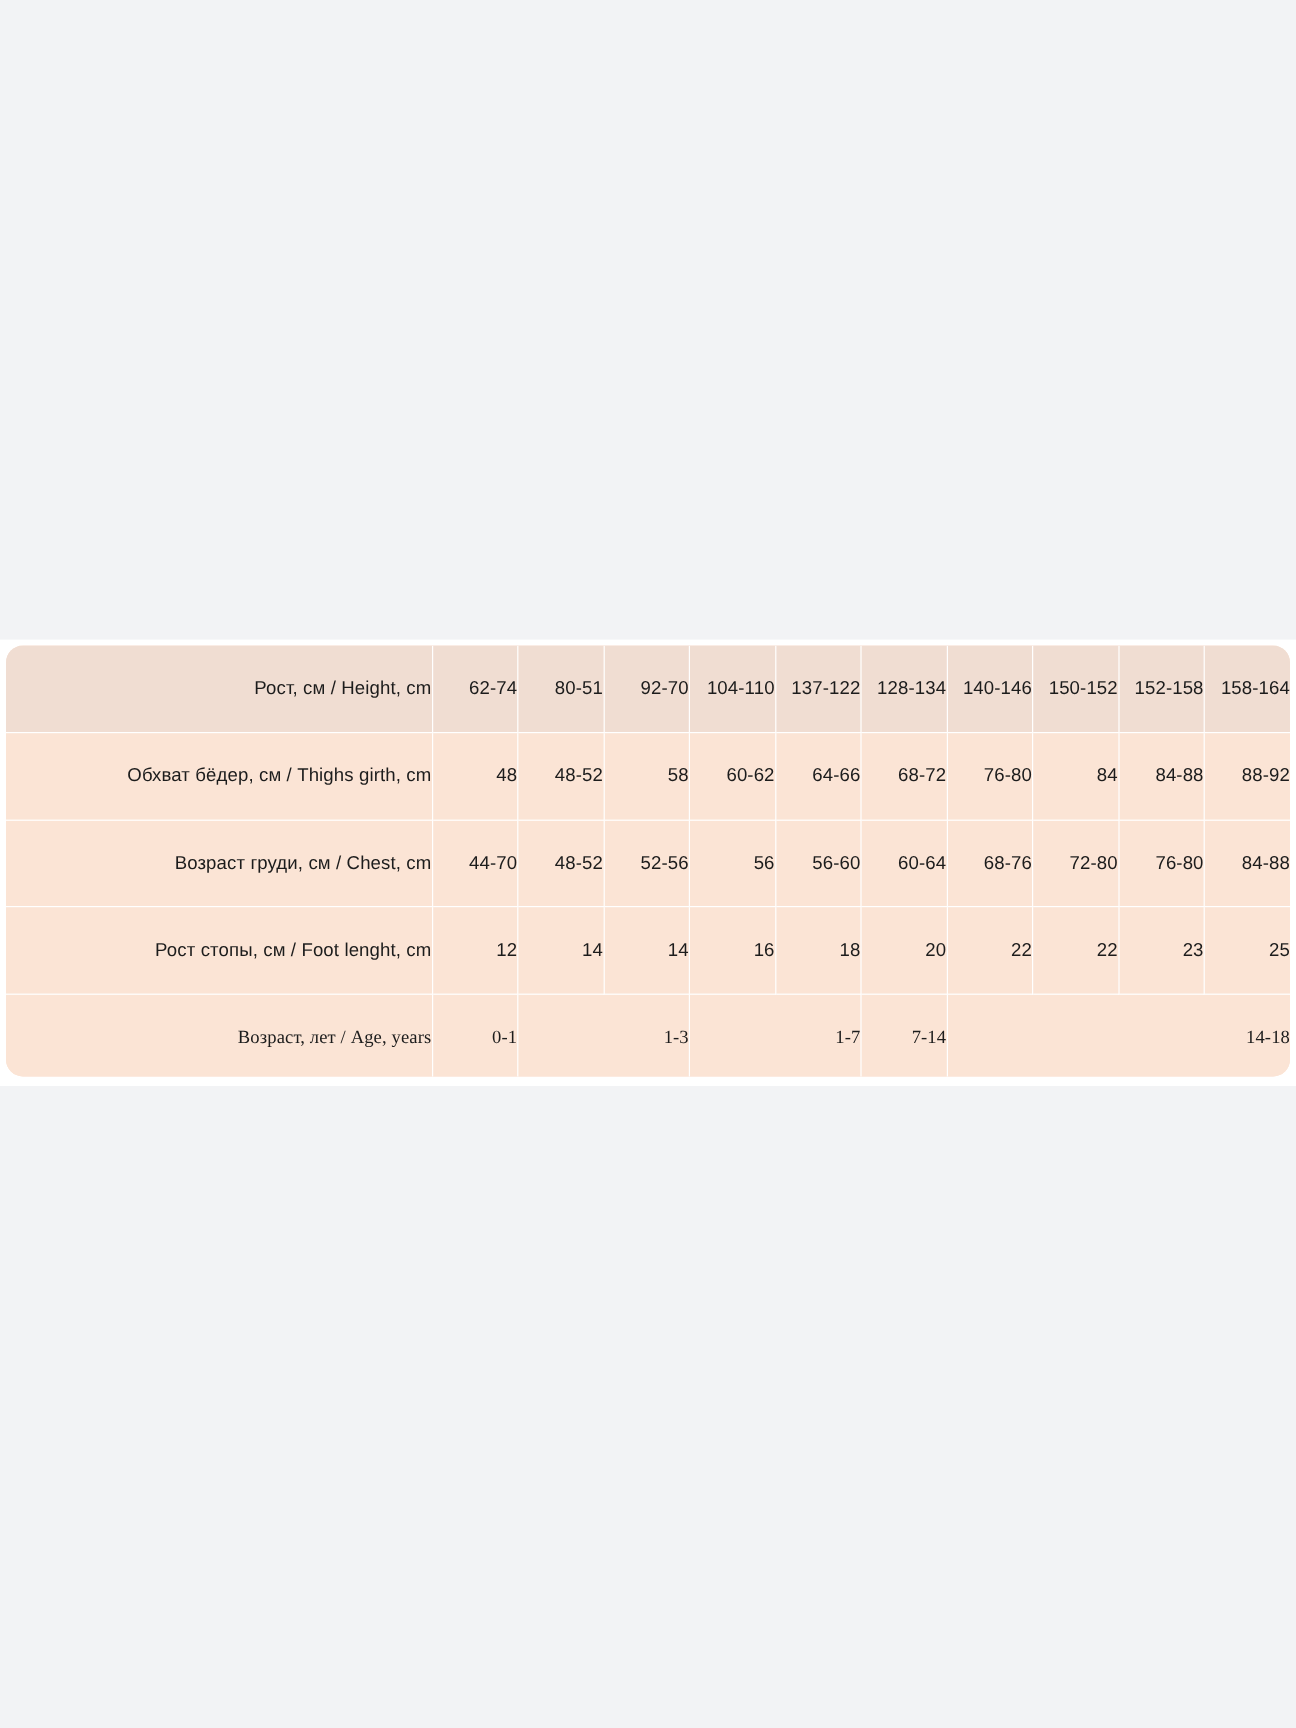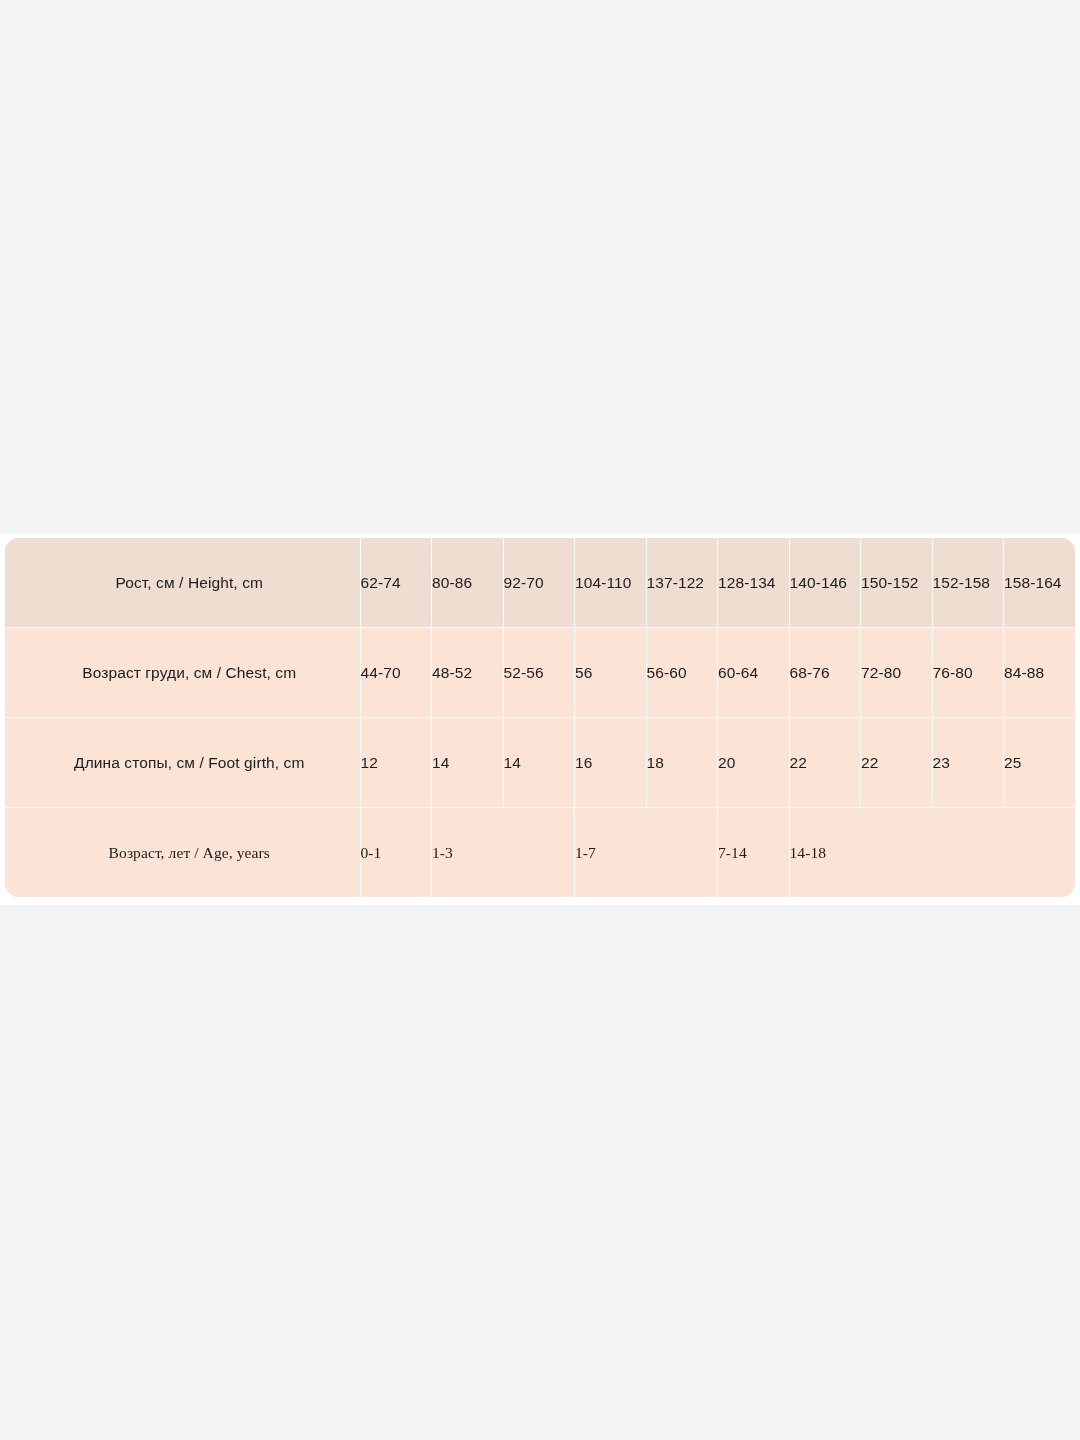--- a/index.html
+++ b/index.html
@@ -47,29 +47,29 @@
     width: 1070px;
     height: 359px;
   }
 
   table.size-chart td {
     border: 1px solid #ffffff;
     color: #1c1c1c;
     font-size: 15.5px;
     line-height: 1.25;
     letter-spacing: 0.1px;
-    text-align: left;
+    text-align: right;
     vertical-align: middle;
     padding: 0;
     background: #fbe4d5;
     height: 71.8px;
   }
 
   table.size-chart td.label {
-    text-align: center;
+    text-align: right;
     padding-left: 14px;
     width: 355px;
     font-size: 15.5px;
   }
 
   table.size-chart tr.header-row td {
     background: #f0ddd2;
   }
 
   
@@ -99,45 +99,58 @@
           <col class="col-data">
         <col class="col-data">
           <col class="col-data">
           <col class="col-data">
         <col class="col-data">
       </colgroup>
       <tbody id="chart-body">
           <tr class="header-row">
             <td class="label">Рост, см / Height, cm</td>
             <td>62-74</td>
-            <td>80-86</td>
+            <td>80-51</td>
             <td>92-70</td>
             <td>104-110</td>
             <td>137-122</td>
             <td>128-134</td>
             <td>140-146</td>
             <td>150-152</td>
             <td>152-158</td>
             <td>158-164</td>
+          </tr>
+          <tr>
+            <td class="label">Обхват бёдер, см / Thighs girth, cm</td>
+            <td>48</td>
+            <td>48-52</td>
+            <td>58</td>
+            <td>60-62</td>
+            <td>64-66</td>
+            <td>68-72</td>
+            <td>76-80</td>
+            <td>84</td>
+            <td>84-88</td>
+            <td>88-92</td>
           </tr>
           <tr>
             <td class="label">Возраст груди, см / Chest, cm</td>
             <td>44-70</td>
             <td>48-52</td>
             <td>52-56</td>
             <td>56</td>
             <td>56-60</td>
             <td>60-64</td>
             <td>68-76</td>
             <td>72-80</td>
             <td>76-80</td>
             <td>84-88</td>
           </tr>
           <tr>
-            <td class="label">Длина стопы, см / Foot girth, cm</td>
+            <td class="label">Рост стопы, см / Foot lenght, cm</td>
             <td>12</td>
             <td>14</td>
             <td>14</td>
             <td>16</td>
             <td>18</td>
             <td>20</td>
             <td>22</td>
             <td>22</td>
             <td>23</td>
             <td>25</td>

